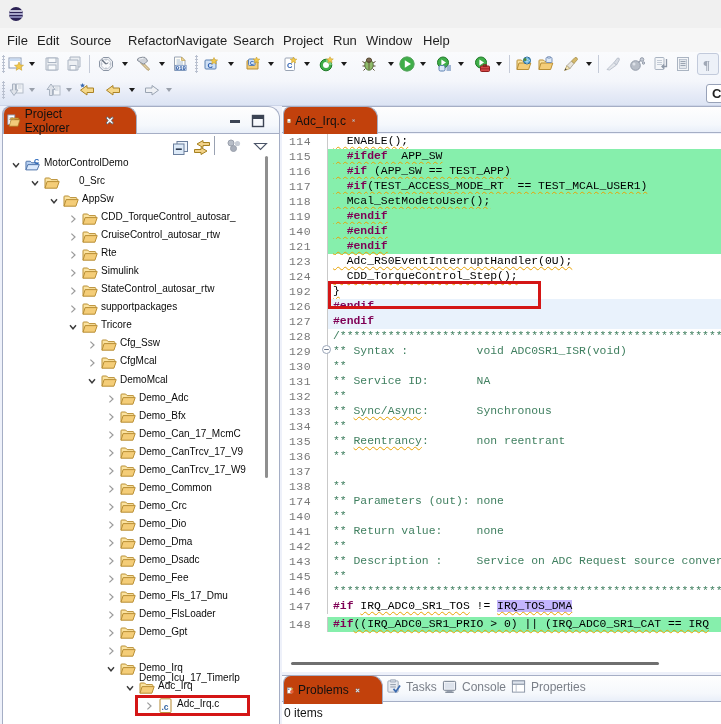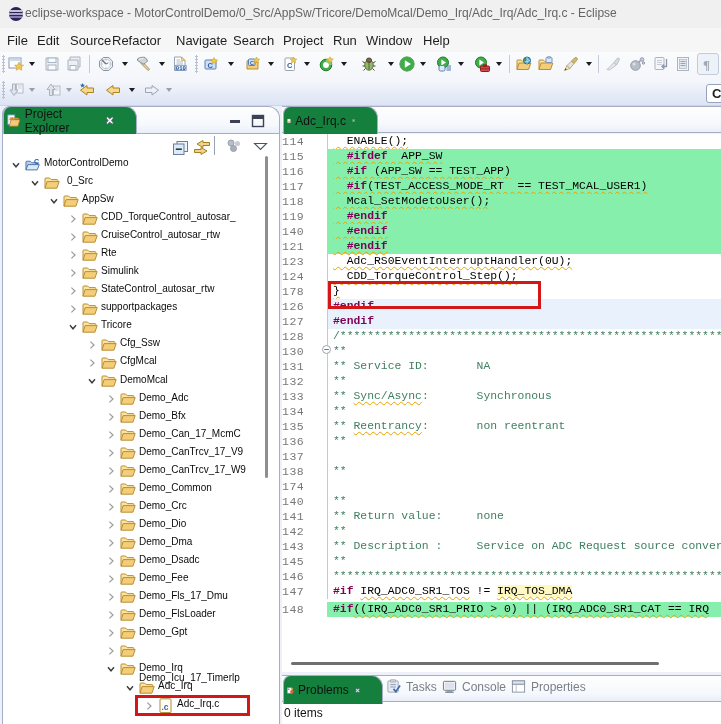--- a/index.html
+++ b/index.html
@@ -10,69 +10,68 @@
 #menubar{position:absolute;left:0;top:28px;width:721px;height:24px;background:#f6f6f6}
 #menubar span{position:absolute;top:5px;font-size:13px;color:#1e1e1e}
 
 #toolbar{position:absolute;left:0;top:52px;width:721px;height:54px;background:linear-gradient(180deg,#fafbfd 0%,#f4f6fb 55%,#e6ebf7 80%,#dce4f4 100%);border-bottom:1px solid #ccd4e8}
 .tbi{position:absolute;width:16px;height:16px}
 .dd{position:absolute;width:0;height:0;border-left:3.5px solid transparent;border-right:3.5px solid transparent;border-top:4px solid #1c1c1c}
 .dd.gray{border-top-color:#9aa0ab}
 .tsep{position:absolute;width:1px;height:18px;background:#c5cbd8}
 .tgrip{position:absolute;width:3px;height:18px;background-image:radial-gradient(circle,#b9c0cf 1px,transparent 1.2px);background-size:3px 3px}
 
-.tab{position:absolute;background:#15803d;border:1px solid #a5aec5;border-bottom:none;border-radius:8px 12px 0 0;display:flex;align-items:center;font-size:12px;color:#111;padding:0 22px 0 3px;height:28px;z-index:3}
+.tab{position:absolute;background:#c2410c;border:1px solid #a5aec5;border-bottom:none;border-radius:8px 12px 0 0;display:flex;align-items:center;font-size:12px;color:#111;padding:0 22px 0 3px;height:28px;z-index:3}
 #leftpanel{position:absolute;left:2px;top:106px;width:278px;height:618px}
 #lp-strip{position:absolute;left:0;top:0;width:278px;height:27px;background:linear-gradient(180deg,#fefefe,#f5f8fc 70%,#e9eff9);border:1px solid #a5aec5;border-bottom:none;border-radius:8px 12px 0 0}
 #lp-body{position:absolute;left:0;top:27px;width:278px;height:591px;background:#fff;border-left:1px solid #a5aec5;border-right:1px solid #a5aec5}
 #lp-tools{position:absolute;left:1px;top:27px;width:276px;height:25px;background:#fff}
 
 #tree{position:absolute;left:1px;top:49px;width:261px;height:569px;overflow:hidden;background:#fff}
 .chev{position:absolute;width:10px;height:10px}
 .ticon{position:absolute;width:16px;height:16px}
 .tlabel{position:absolute;font-size:10px;color:#0a0a0a;white-space:nowrap}
 
 #lp-sb{position:absolute;left:263px;top:50px;width:2.5px;height:322px;background:#8f8f8f;border-radius:2px}
 
 #editor{position:absolute;left:282px;top:106px;width:439px;height:566px}
 #ed-strip{position:absolute;left:0;top:0;width:439px;height:27px;background:linear-gradient(180deg,#fefefe,#f5f8fc 70%,#e9eff9);border-top:1px solid #a5aec5;border-bottom:1px solid #a5aec5}
 #ed-body{position:absolute;left:0;top:28px;width:439px;height:538px;background:#fff}
 #code{position:absolute;left:0;top:0;width:439px;height:522px;overflow:hidden;font-family:"Liberation Mono",monospace;font-size:11.4px;line-height:15px}
 .r{position:relative;height:15px;display:flex;white-space:pre}
-.n{width:36px;text-align:left;color:#787878;font-size:11.5px;flex:none;letter-spacing:0.5px}
+.n{width:36px;text-align:center;color:#787878;font-size:11.5px;flex:none;letter-spacing:0.5px}
 .f{width:9px;flex:none;border-right:1px solid #c9c9c9;margin-left:1px}
 .c{flex:1;padding-left:5px;color:#000}
 .gray .c{background:#86efac}
 .blue .c{background:#e9f2fc}
 .kw{color:#7f0055;font-weight:bold}
 .cm{color:#3f7f5f}
 .wv{text-decoration:underline wavy #e8a202 1.4px;text-underline-offset:2px}
-.occ{background:#fef9c3}
+.occ{background:#c4b5fd}
 
 #bottom{position:absolute;left:282px;top:675px;width:439px;height:49px;background:#fff}
 #bt-strip{position:absolute;left:0;top:0;width:439px;height:27px;background:linear-gradient(180deg,#fefefe,#f5f8fc 70%,#e9eff9);border-top:1px solid #a5aec5;border-bottom:1px solid #a5aec5}
 .btab{position:absolute;top:4px;display:flex;align-items:center;font-size:12px;color:#7a7f88}
 
 .redbox{position:absolute;border:3px solid #d41616}
 </style></head>
 <body>
 <div id="titlebar">
   <svg class="abs" style="left:8px;top:6px" width="16" height="16" viewBox="0 0 16 16">
       <circle cx="8" cy="8" r="7" fill="#2c2255"></circle>
       <rect x="2" y="4.2" width="12" height="1.6" fill="#e8e8f6"></rect>
       <rect x="1" y="7.2" width="14" height="1.6" fill="#c8c8e6"></rect>
       <rect x="2" y="10.2" width="12" height="1.6" fill="#9898c6"></rect>
     </svg>
-  <div class="txt">eclipse-workspace - MotorControlDemo/0_Src/AppSw/Tricore/DemoMcal/Demo_Irq/Adc_Irq/Adc_Irq.c - Eclipse</div>
 </div>
 <div id="menubar">
   <span style="left:7px">File</span>
     <span style="left:37px">Edit</span>
     <span style="left:70px">Source</span>
-    <span style="left:112px">Refactor</span>
+    <span style="left:128px">Refactor</span>
     <span style="left:176px">Navigate</span>
     <span style="left:233px">Search</span>
     <span style="left:283px">Project</span>
     <span style="left:333px">Run</span>
     <span style="left:366px">Window</span>
     <span style="left:423px">Help</span>
 </div>
 <div id="toolbar">
     <div class="tgrip" style="left:2px;top:3px"></div>
 <svg class="tbi" style="left:8px;top:4px" width="16" height="16" viewBox="0 0 16 16">
@@ -310,21 +309,21 @@
         <text x="9.5" y="6.5" font-size="7.5" font-weight="bold" fill="#1b5eb8" font-family="Liberation Sans">C</text>
       </svg>
 <div class="tlabel" style="left:41px;top:2.1px">MotorControlDemo</div>
 <svg class="chev" style="left:27px;top:22.6px" width="10" height="10" viewBox="0 0 10 10">
         <polyline points="2,3.2 5,6.8 8,3.2" fill="none" stroke="#3c3c3c" stroke-width="1.4"></polyline>
       </svg>
 <svg class="ticon" style="left:41px;top:19.6px" width="16" height="16" viewBox="0 0 16 16">
         <path d="M1 13.2 L1 3.8 Q1 3 1.8 3 L5.6 3 L7.2 4.6 L13 4.6 Q13.8 4.6 13.8 5.4 L13.8 6.6" fill="#fbe3a1" stroke="#b98f35" stroke-width="1"></path>
         <path d="M1 13.2 L3.1 6.6 L15.2 6.6 L12.9 13.2 Z" fill="#f4cd78" stroke="#b98f35" stroke-width="1"></path>
       </svg>
-<div class="tlabel" style="left:64px;top:20.1px">0_Src</div>
+<div class="tlabel" style="left:76px;top:20.1px">0_Src</div>
 <svg class="chev" style="left:46px;top:40.7px" width="10" height="10" viewBox="0 0 10 10">
         <polyline points="2,3.2 5,6.8 8,3.2" fill="none" stroke="#3c3c3c" stroke-width="1.4"></polyline>
       </svg>
 <svg class="ticon" style="left:60px;top:37.7px" width="16" height="16" viewBox="0 0 16 16">
         <path d="M1 13.2 L1 3.8 Q1 3 1.8 3 L5.6 3 L7.2 4.6 L13 4.6 Q13.8 4.6 13.8 5.4 L13.8 6.6" fill="#fbe3a1" stroke="#b98f35" stroke-width="1"></path>
         <path d="M1 13.2 L3.1 6.6 L15.2 6.6 L12.9 13.2 Z" fill="#f4cd78" stroke="#b98f35" stroke-width="1"></path>
       </svg>
 <div class="tlabel" style="left:79px;top:38.2px">AppSw</div>
 <svg class="chev" style="left:65px;top:58.7px" width="10" height="10" viewBox="0 0 10 10">
         <polyline points="3.4,1.6 7,5 3.4,8.4" fill="none" stroke="#9a9a9a" stroke-width="1.2"></polyline>
@@ -576,34 +575,35 @@
         <div class="r "><span class="n">114</span><span class="f"></span><span class="c"><span class="wv">  ENABLE();</span></span></div>
 <div class="r gray"><span class="n">115</span><span class="f"></span><span class="c"><span class="wv">  <span class="kw">#ifdef</span>  APP_SW</span></span></div>
 <div class="r gray"><span class="n">116</span><span class="f"></span><span class="c"><span class="wv">  <span class="kw">#if</span> (APP_SW == TEST_APP)</span></span></div>
 <div class="r gray"><span class="n">117</span><span class="f"></span><span class="c"><span class="wv">  <span class="kw">#if</span>(TEST_ACCESS_MODE_RT  == TEST_MCAL_USER1)</span></span></div>
 <div class="r gray"><span class="n">118</span><span class="f"></span><span class="c"><span class="wv">  Mcal_SetModetoUser();</span></span></div>
 <div class="r gray"><span class="n">119</span><span class="f"></span><span class="c"><span class="wv">  <span class="kw">#endif</span></span></span></div>
 <div class="r gray"><span class="n">140</span><span class="f"></span><span class="c"><span class="wv">  <span class="kw">#endif</span></span></span></div>
 <div class="r gray"><span class="n">121</span><span class="f"></span><span class="c"><span class="wv">  <span class="kw">#endif</span></span></span></div>
 <div class="r "><span class="n">123</span><span class="f"></span><span class="c"><span class="wv">  Adc_RS0EventInterruptHandler(0U);</span></span></div>
 <div class="r "><span class="n">124</span><span class="f"></span><span class="c"><span class="wv">  CDD_TorqueControl_Step();</span></span></div>
-<div class="r "><span class="n">178</span><span class="f"></span><span class="c"><span class="wv">}</span></span></div>
+<div class="r "><span class="n">192</span><span class="f"></span><span class="c"><span class="wv">}</span></span></div>
 <div class="r blue"><span class="n">126</span><span class="f"></span><span class="c"><span class="kw">#endif</span></span></div>
 <div class="r blue"><span class="n">127</span><span class="f"></span><span class="c"><span class="kw">#endif</span></span></div>
 <div class="r "><span class="n">128</span><span class="f"></span><span class="c"><span class="cm">/**************************************************************</span></span></div>
+<div class="r "><span class="n">129</span><span class="f"></span><span class="c"><span class="cm">** Syntax :          void ADC0SR1_ISR(void)</span></span></div>
 <div class="r "><span class="n">130</span><span class="f"></span><span class="c"><span class="cm">**</span></span></div>
 <div class="r "><span class="n">131</span><span class="f"></span><span class="c"><span class="cm">** Service ID:       NA</span></span></div>
 <div class="r "><span class="n">132</span><span class="f"></span><span class="c"><span class="cm">**</span></span></div>
 <div class="r "><span class="n">133</span><span class="f"></span><span class="c"><span class="cm">** <span class="wv">Sync/Async</span>:       Synchronous</span></span></div>
 <div class="r "><span class="n">134</span><span class="f"></span><span class="c"><span class="cm">**</span></span></div>
 <div class="r "><span class="n">135</span><span class="f"></span><span class="c"><span class="cm">** <span class="wv">Reentrancy</span>:       non reentrant</span></span></div>
 <div class="r "><span class="n">136</span><span class="f"></span><span class="c"><span class="cm">**</span></span></div>
 <div class="r "><span class="n">137</span><span class="f"></span></div>
 <div class="r "><span class="n">138</span><span class="f"></span><span class="c"><span class="cm">**</span></span></div>
-<div class="r "><span class="n">174</span><span class="f"></span></div>
+<div class="r "><span class="n">174</span><span class="f"></span><span class="c"><span class="cm">** Parameters (out): none</span></span></div>
 <div class="r "><span class="n">140</span><span class="f"></span><span class="c"><span class="cm">**</span></span></div>
 <div class="r "><span class="n">141</span><span class="f"></span><span class="c"><span class="cm">** Return value:     none</span></span></div>
 <div class="r "><span class="n">142</span><span class="f"></span><span class="c"><span class="cm">**</span></span></div>
 <div class="r "><span class="n">143</span><span class="f"></span><span class="c"><span class="cm">** Description :     Service on ADC Request source conver</span></span></div>
 <div class="r "><span class="n">145</span><span class="f"></span><span class="c"><span class="cm">**</span></span></div>
 <div class="r "><span class="n">146</span><span class="f"></span><span class="c"><span class="cm">****************************************************************</span></span></div>
 <div class="r "><span class="n">147</span><span class="f"></span><span class="c"><span class="kw">#if</span> <span class="wv">IRQ_ADC0_SR1_TOS</span> != <span class="occ"><span class="wv">IRQ_TOS_DMA</span></span></span></div>
 <div class="r gray" style="margin-top:3px"><span class="n">148</span><span class="f"></span><span class="c"><span class="kw">#if</span><span class="wv">((IRQ_ADC0_SR1_PRIO &gt; 0) || (IRQ_ADC0_SR1_CAT == IRQ</span></span></div>
         <svg class="abs" style="left:40px;top:211px" width="9" height="9" viewBox="0 0 9 9">
           <circle cx="4.5" cy="4.5" r="4" fill="#fff" stroke="#9aa5b8"></circle>

